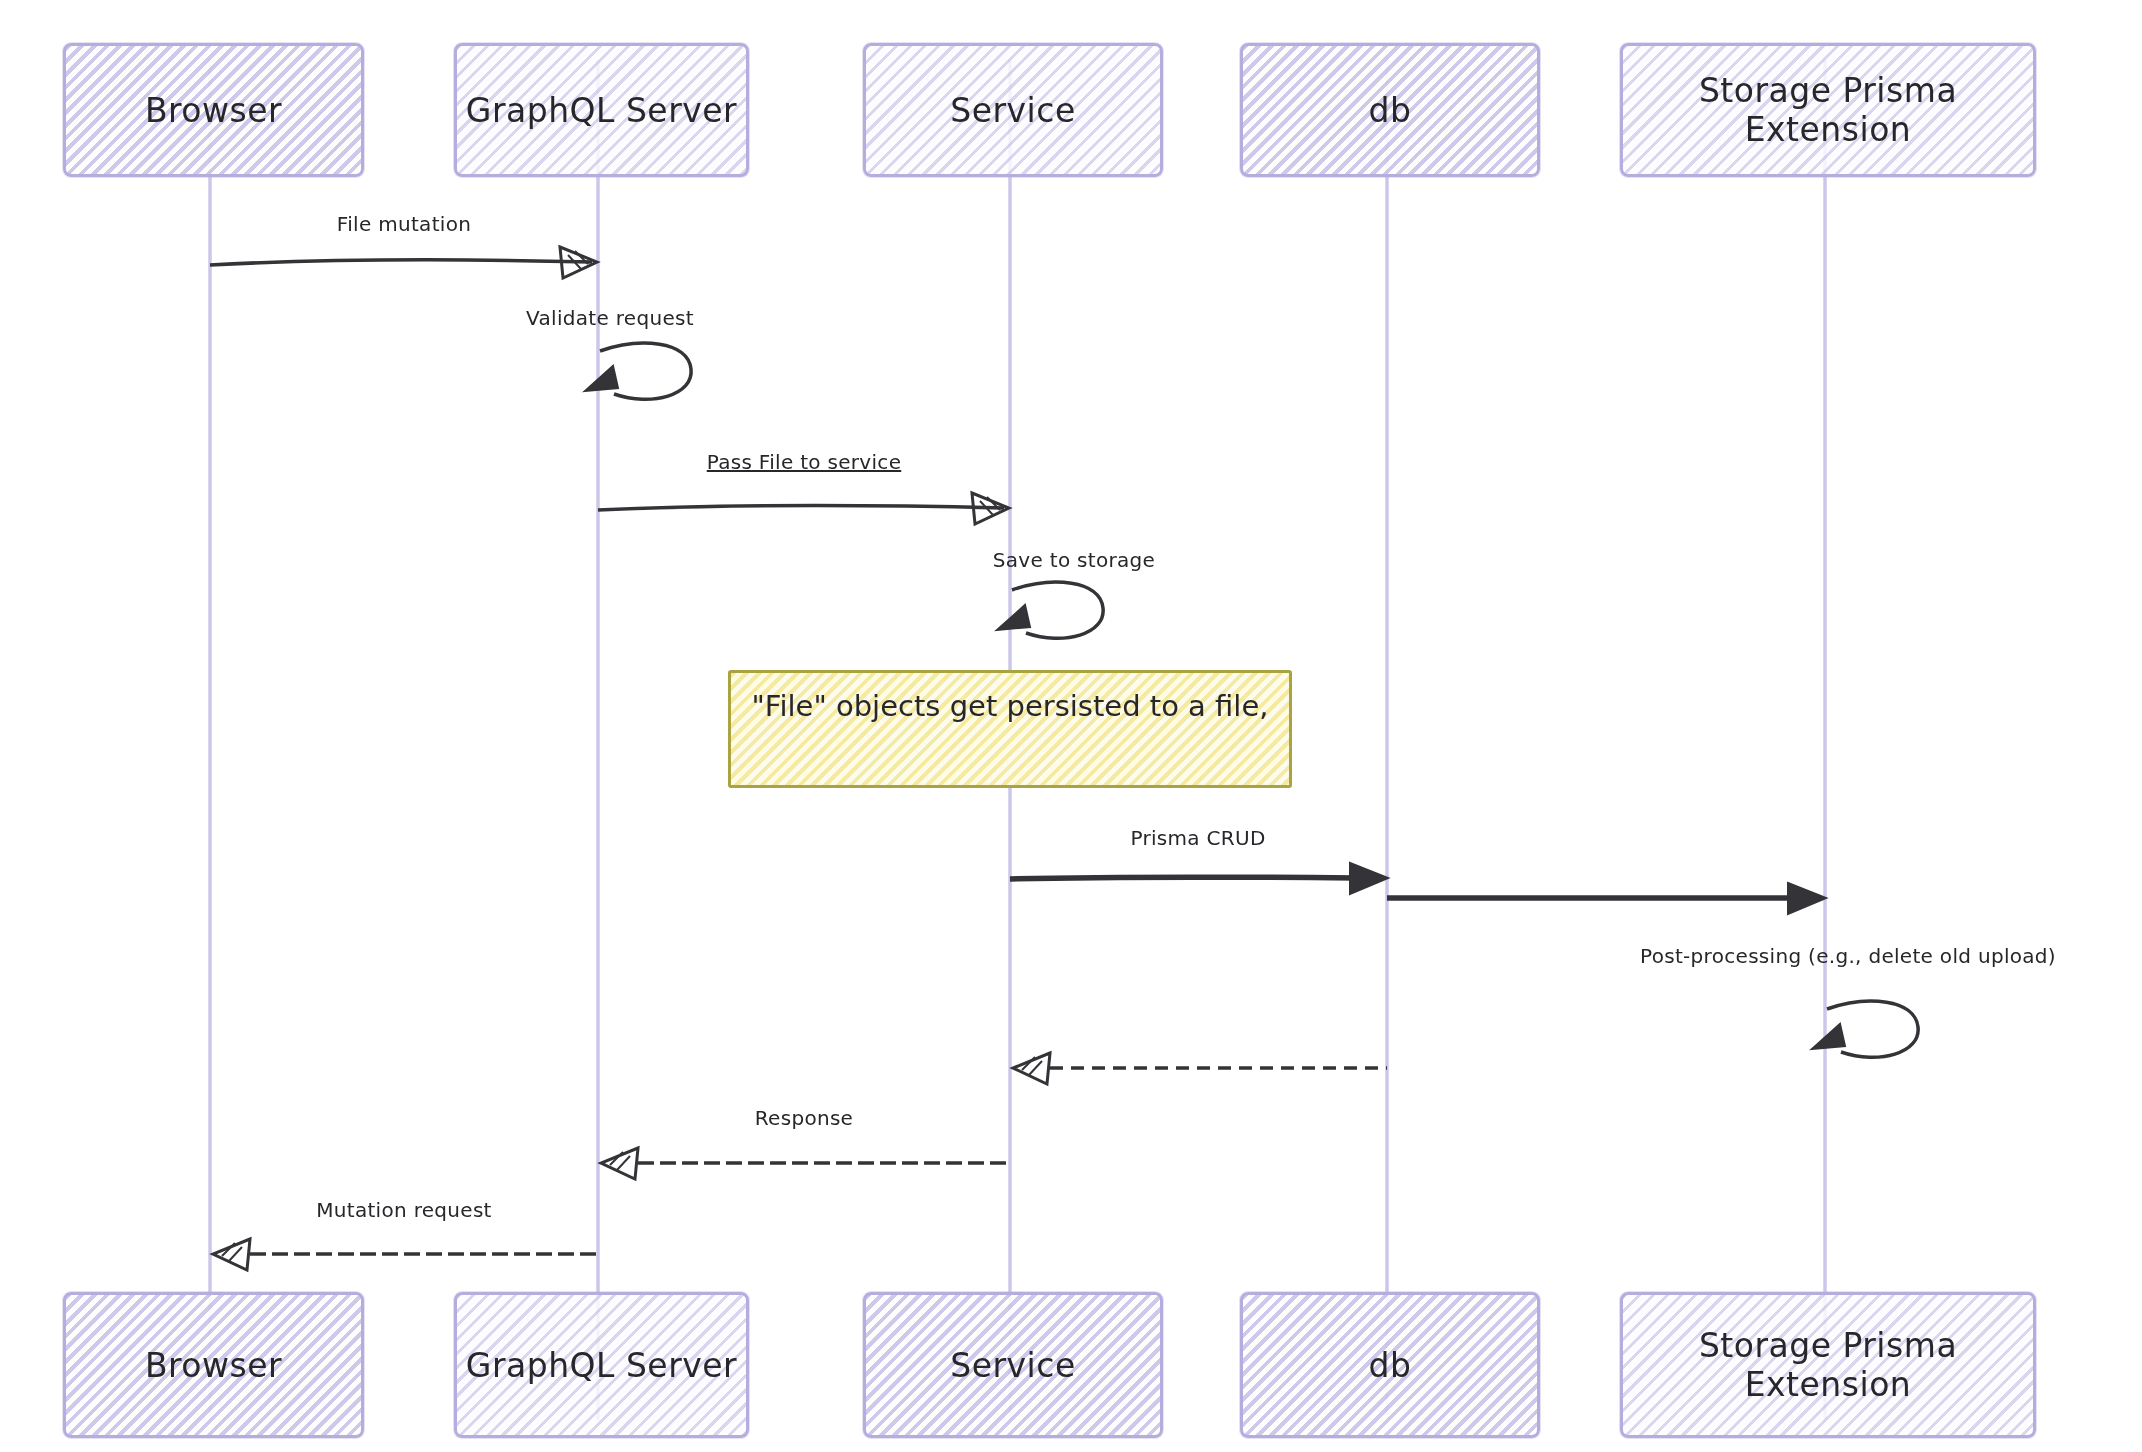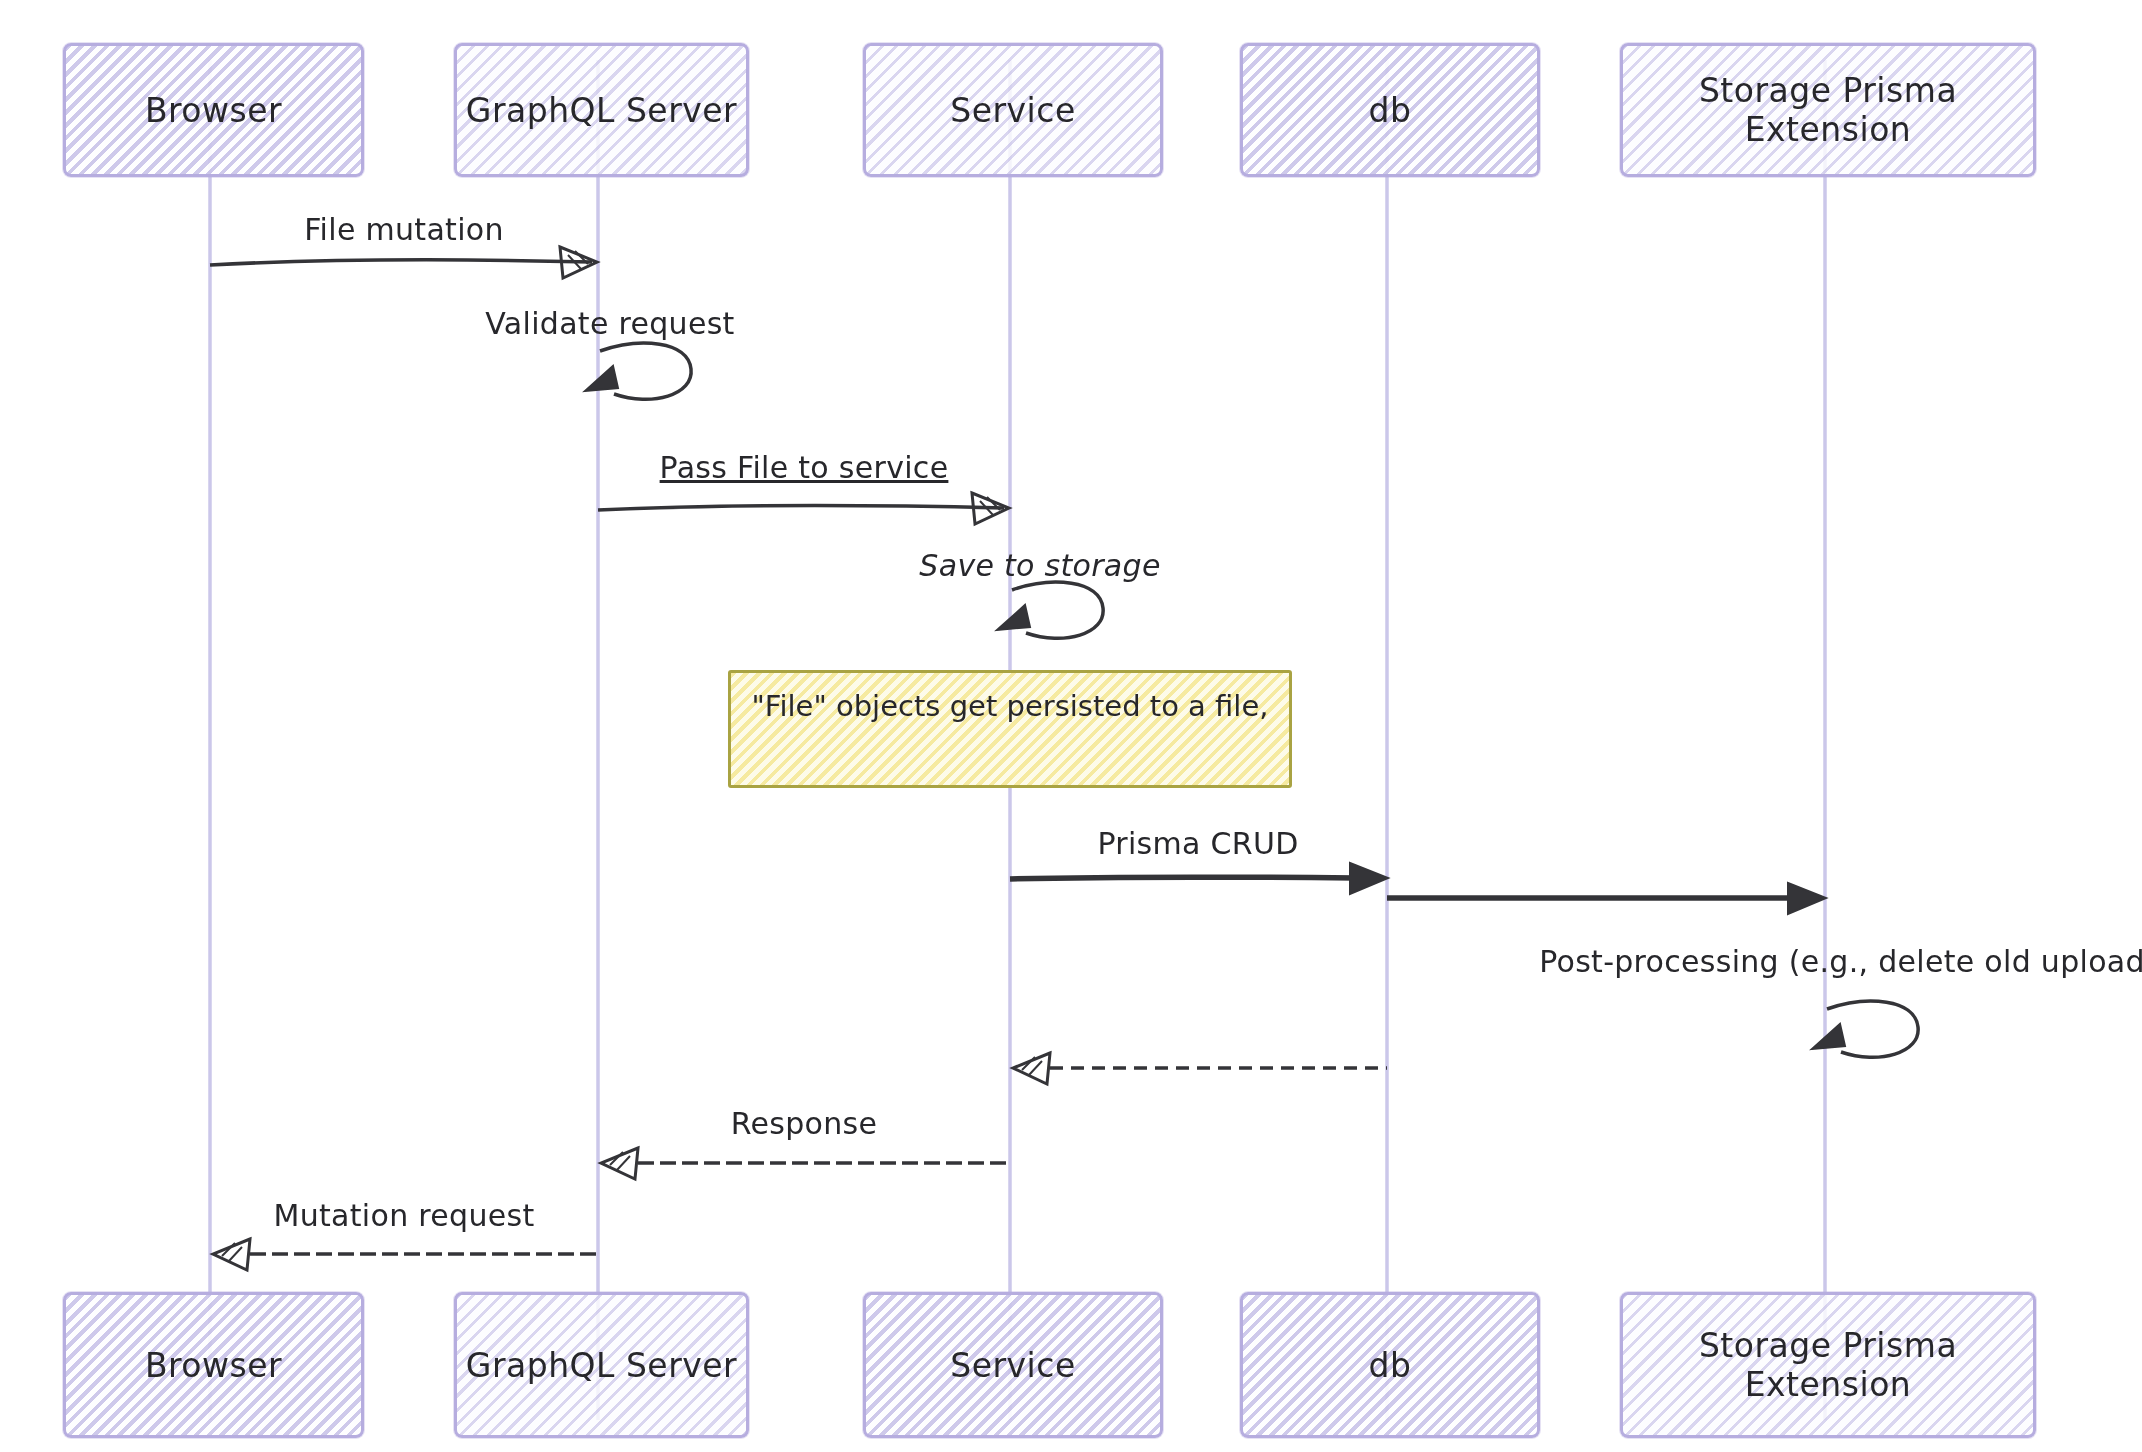--- a/index.html
+++ b/index.html
@@ -14,21 +14,21 @@
     background-color:rgba(252,252,255,0.82);
     background-image:repeating-linear-gradient(135deg,rgba(160,150,215,0.38) 0px,rgba(160,150,215,0.38) 3px,rgba(0,0,0,0) 3px,rgba(0,0,0,0) 10px);
     font-size:33px;text-align:center;letter-spacing:0.5px;
     box-shadow:0 0 0 1px rgba(182,173,223,0.35);
   }
   .actor-box.dense{
     background-image:repeating-linear-gradient(135deg,rgba(160,150,215,0.5) 0px,rgba(160,150,215,0.5) 4px,rgba(255,255,255,0.6) 4px,rgba(255,255,255,0.6) 9px);
   }
   .msg-label{
     position:absolute;transform:translateX(-50%);white-space:nowrap;
-    font-size:30px;letter-spacing:0.3px;
+    font-size:20px;letter-spacing:0.3px;
   }
   .note{
     position:absolute;left:728px;top:670px;width:564px;height:118px;
     border:3px solid #a9a342;border-radius:3px;
     background-color:#fdfbe9;
     background-image:repeating-linear-gradient(135deg,rgba(240,220,100,0.55) 0px,rgba(240,220,100,0.55) 4px,rgba(255,255,255,0) 4px,rgba(255,255,255,0) 9px);
     text-align:center;font-size:29px;line-height:41px;padding-top:13px;box-sizing:border-box;
   }
 </style>
 </head>
@@ -114,21 +114,21 @@
   <div class="actor-box dense" style="left:1240px;top:43px;width:294px;height:128px;">
     <span>db</span>
   </div>
   <div class="actor-box" style="left:1620px;top:43px;width:410px;height:128px;">
     <span>Storage Prisma Extension</span>
   </div>
 
   <div class="msg-label" style="left:404px;top:212px;">File mutation</div>
   <div class="msg-label" style="left:610px;top:306px;">Validate request</div>
   <div class="msg-label" style="left:804px;top:450px;text-decoration:underline;">Pass File to service</div>
-  <div class="msg-label" style="left:1040px;top:548px;font-style:italic;">Save to storage</div>
+  <div class="msg-label" style="left:1074px;top:548px;">Save to storage</div>
   <div class="msg-label" style="left:1198px;top:826px;">Prisma CRUD</div>
   <div class="msg-label" style="left:1848px;top:944px;">Post-processing (e.g., delete old upload)</div>
   <div class="msg-label" style="left:804px;top:1106px;">Response</div>
   <div class="msg-label" style="left:404px;top:1198px;">Mutation request</div>
 
   <div class="note">
     <div>"File" objects get persisted to a file,</div>
   </div>
 
   <div class="actor-box dense" style="left:63px;top:1292px;width:295px;height:140px;">

